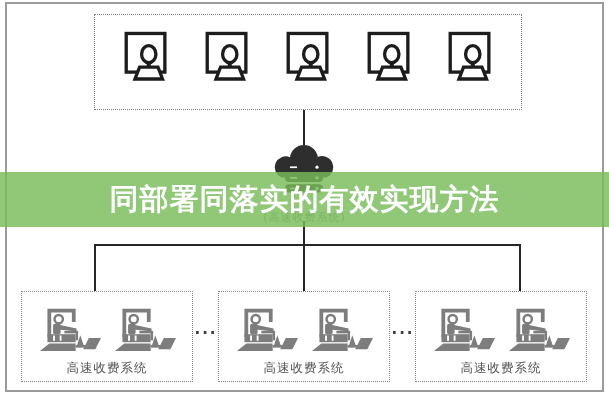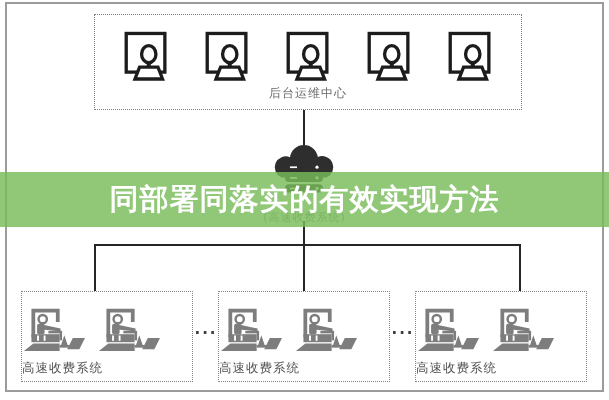--- a/index.html
+++ b/index.html
@@ -46,21 +46,21 @@
   }
   .banner-title{
     font-size:29px;font-weight:800;color:#ffffff;letter-spacing:1px;
     white-space:nowrap;
   }
 
   
   .toll-box{
     top:291px;width:172px;height:91px;
     border:1.5px dotted #868686;box-sizing:border-box;
-    display:flex;flex-direction:column;z-index:1;
+    display:flex;flex-direction:column;align-items:center;z-index:1;
   }
   .toll-box.b1{left:21px;} .toll-box.b2{left:218px;} .toll-box.b3{left:415px;}
   .toll-row{display:flex;gap:11px;margin-top:14px;}
   .toll-row svg{width:64px;height:47px;display:block;}
   .toll-label{margin-top:7px;font-size:12.5px;color:#525252;letter-spacing:1px;}
 
   .ellipsis{
     top:324px;font-size:15px;font-weight:700;color:#3d3d3d;
     letter-spacing:2px;z-index:1;transform:translateX(-50%);
   }
@@ -123,21 +123,20 @@
     <svg>
         <use href="#monitor-icon"></use>
       </svg>
     <svg>
         <use href="#monitor-icon"></use>
       </svg>
     <svg>
         <use href="#monitor-icon"></use>
       </svg>
   </div>
-  <div class="ops-label">后台运维中心</div>
 </div>
 
 <div class="abs vline" style="left:303px;top:110px;height:35px;"></div>
 
 <svg class="abs cloud">
     <use href="#cloud-icon"></use>
   </svg>
 <div class="abs deploy-label">(高速收费系统)</div>
 
 <div class="abs vline" style="left:303px;top:221px;height:24px;"></div>

